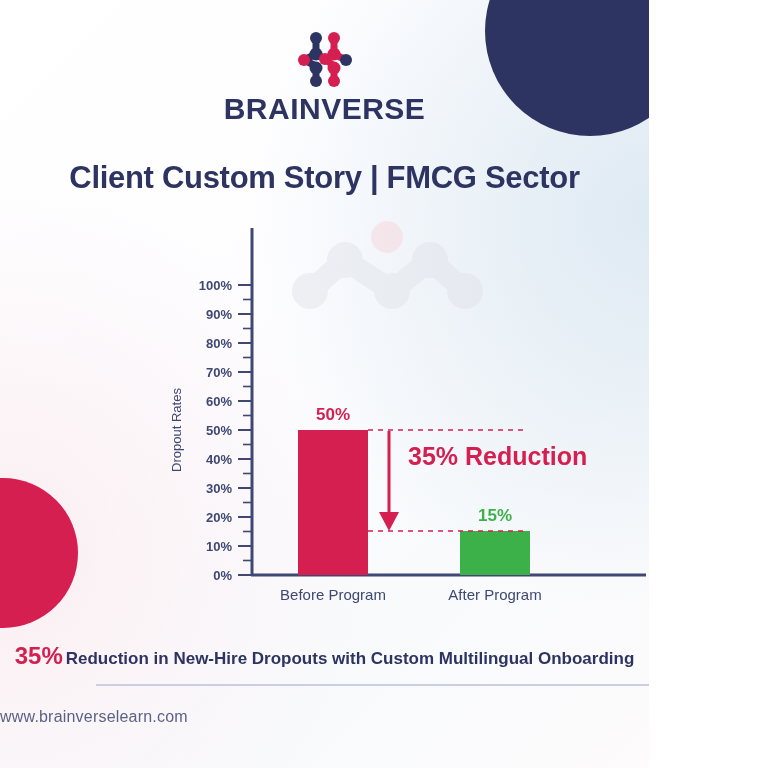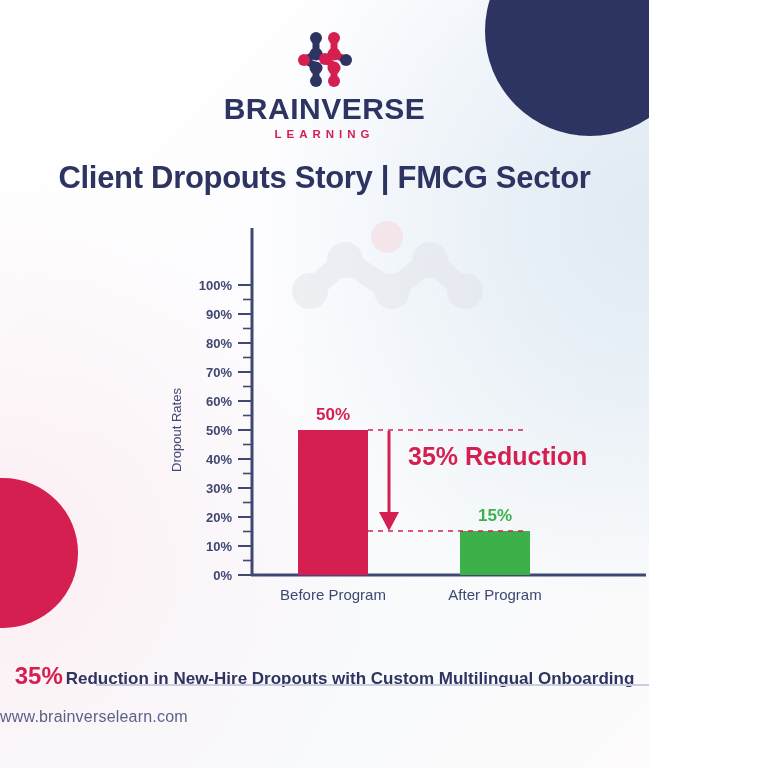--- a/index.html
+++ b/index.html
@@ -121,21 +121,20 @@
     fill: #d51f50;
   }
 
   
   #footer-caption {
     position: absolute;
     left: 0; right: 0;
     top: 642px;
     text-align: center;
     white-space: nowrap;
-    margin-top: 20px;
   }
   #footer-stat {
     font-size: 24px;
     font-weight: 700;
     color: #d51f50;
     vertical-align: baseline;
   }
   #footer-text {
     font-size: 17px;
     font-weight: 700;
@@ -190,24 +189,23 @@
       <circle cx="26" cy="40" r="6.5" fill="#2e3461"></circle>
       <circle cx="26" cy="53" r="6" fill="#2e3461"></circle>
       <circle cx="44" cy="10" r="6" fill="#d51f50"></circle>
       <circle cx="44" cy="26" r="6.5" fill="#d51f50"></circle>
       <circle cx="56" cy="32" r="6" fill="#2e3461"></circle>
       <circle cx="44" cy="40" r="6.5" fill="#d51f50"></circle>
       <circle cx="44" cy="53" r="6" fill="#d51f50"></circle>
       <circle cx="35" cy="31" r="6" fill="#d51f50"></circle>
     </svg>
     <div id="logo-wordmark"><span>BRAINVERSE</span></div>
-    <div id="logo-sub">LEARNING</div>
   </div>
 
-  <div id="page-title">Client Dropouts Story | FMCG Sector</div>
+  <div id="page-title">Client Custom Story | FMCG Sector</div>
 
   <div id="chart-area">
     <svg id="chart-svg" width="768" height="400" viewBox="0 0 768 400">
 
       <g opacity="0.5">
         <g stroke="#e2e4ea" stroke-width="22" stroke-linecap="round" fill="none">
           <path d="M310 76 L345 45"></path>
           <path d="M345 45 L392 76"></path>
           <path d="M392 76 L430 45"></path>
           <path d="M430 45 L465 76"></path>

